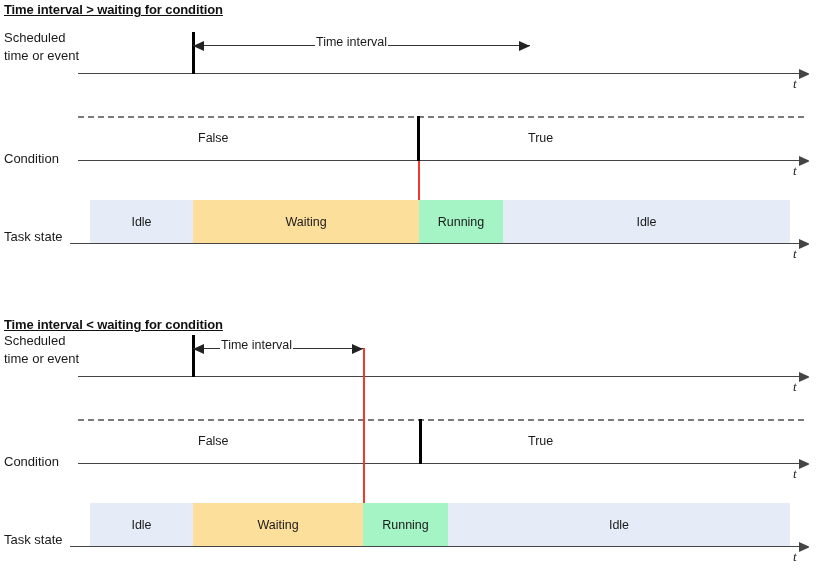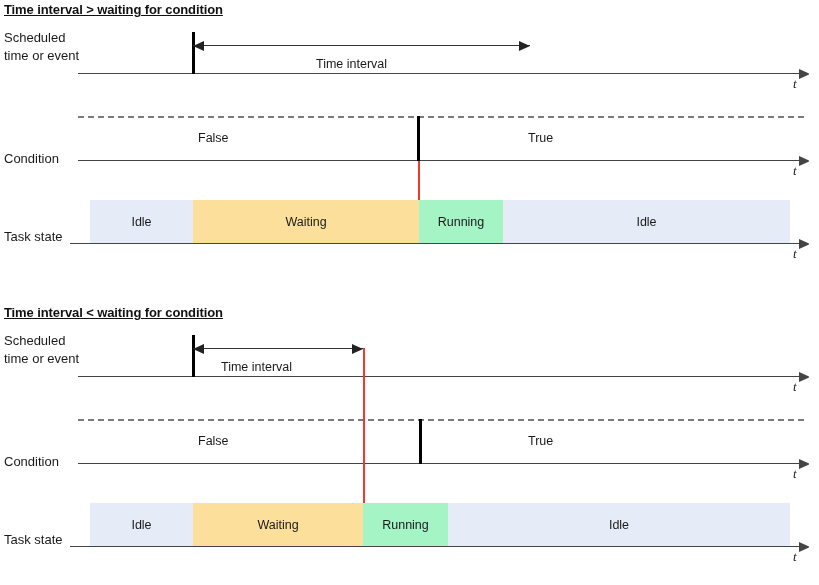--- a/index.html
+++ b/index.html
@@ -90,21 +90,20 @@
   }
   .meas .cap{
     position:absolute;
     top:-4px;
     font-size:12.5px;
     background:#fff;
     padding:0 1px;
     color:#1a1a1a;
     white-space:nowrap;
     line-height:13px;
-    margin-top:22px;
   }
 
   
   .state-word{
     position:absolute;
     font-size:12.5px;
     color:#1a1a1a;
     white-space:nowrap;
   }
 
@@ -182,21 +181,21 @@
       <div class="seg idle" style="width:287px;">Idle</div>
     </div>
 
     <div class="axis" style="left:90px;top:243px;width:714px;"></div>
     <div class="axis-arrow" style="left:799px;top:238.5px;"></div>
     <div class="t-label" style="left:793px;top:246px;">t</div>
   </div>
 
   <div class="dg" style="top:303px;">
 
-    <div class="sect-title" style="left:4px;top:2px;">Time interval &lt; waiting for condition</div>
+    <div class="sect-title" style="left:4px;top:14px;">Time interval &lt; waiting for condition</div>
 
     <div class="row-label" style="left:4px;top:30px;">Scheduled</div>
     <div class="row-label" style="left:4px;top:48px;">time or event</div>
 
     <div class="axis" style="left:78px;top:73px;width:726px;"></div>
     <div class="axis-arrow" style="left:799px;top:68.5px;"></div>
     <div class="t-label" style="left:793px;top:76px;">t</div>
 
     <div class="tick" style="left:192px;top:32px;height:42px;"></div>
 

